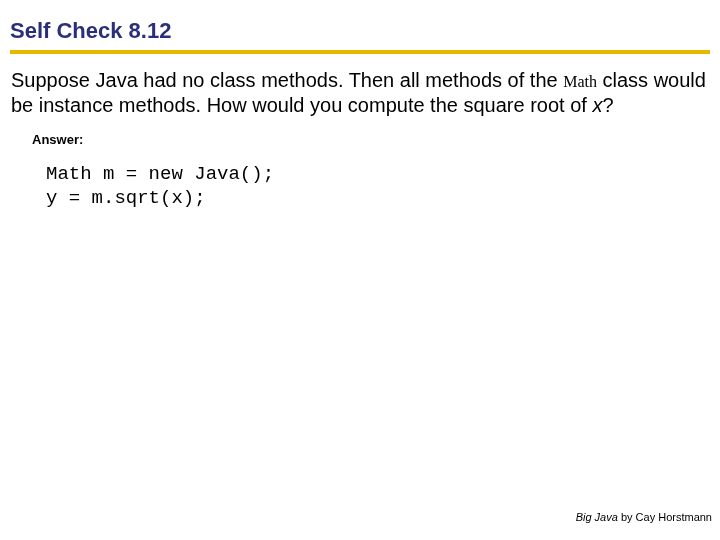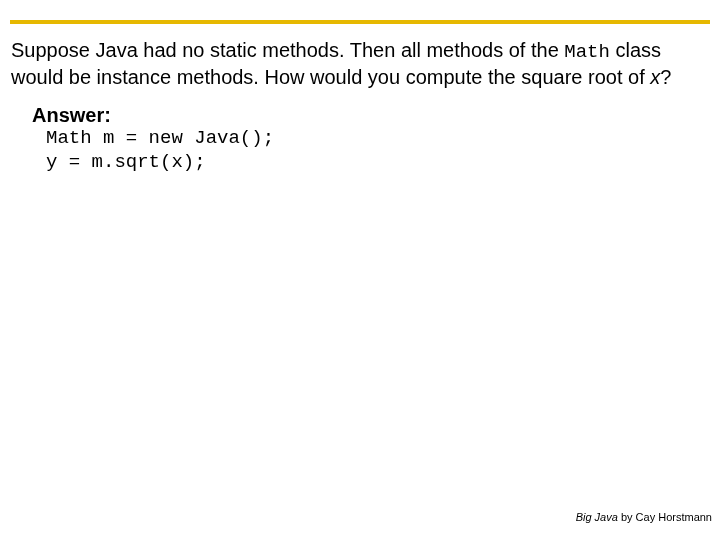--- a/index.html
+++ b/index.html
@@ -30,33 +30,33 @@
     margin-bottom: 14px;
   }
   .question {
     color: #000;
     font-size: 20px;
     line-height: 1.25;
     margin-bottom: 14px;
     padding-left: 1px;
   }
   .question .codeword {
-    font-family: Liberation Mono, monospace;
-    font-size: 19px;
+    font-family: Liberation Serif, serif;
+    font-size: 16px;
   }
   .question .var {
     font-style: italic;
   }
   .answer-block {
     padding-left: 22px;
   }
   .answer-label {
-    font-size: 20px;
+    font-size: 13px;
     font-weight: bold;
-    margin-bottom: 0;
+    margin-bottom: 16px;
   }
   .code {
     font-family: "Courier New", Courier, monospace;
     font-size: 19px;
     white-space: pre;
     line-height: 1.25;
     padding-left: 14px;
   }
   .footer {
     position: absolute;
@@ -69,24 +69,25 @@
   }
   .footer .book {
     font-style: italic;
     margin-left: 32px;
   }
 </style>
 </head>
 <body>
 
 <div class="slide">
+  <div class="title">Self Check 8.12</div>
   <div class="title-underline"></div>
 
   <div class="question">
-    <span>Suppose Java had no static methods. Then all methods of the </span><span class="codeword">Math</span><span> class would be instance methods. How would you compute the square root of </span><span class="var">x</span><span>?</span>
+    <span>Suppose Java had no class methods. Then all methods of the </span><span class="codeword">Math</span><span> class would be instance methods. How would you compute the square root of </span><span class="var">x</span><span>?</span>
   </div>
 
   <div class="answer-block">
     <div class="answer-label">Answer:</div>
     <div class="code">Math m = new Java();
 y = m.sqrt(x);</div>
   </div>
 
   <div class="footer">
     <div>

